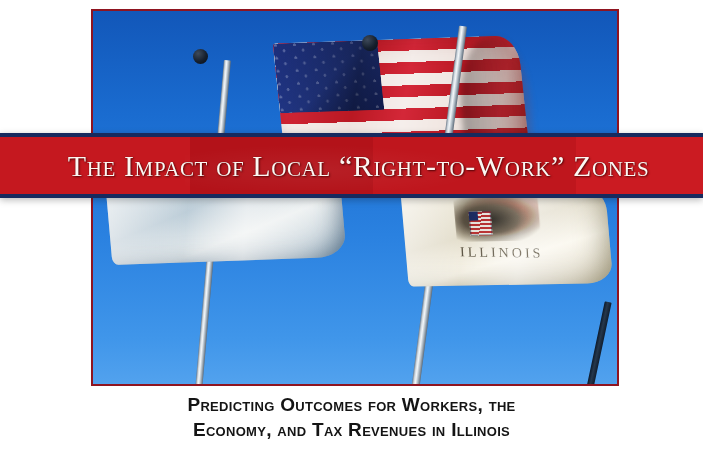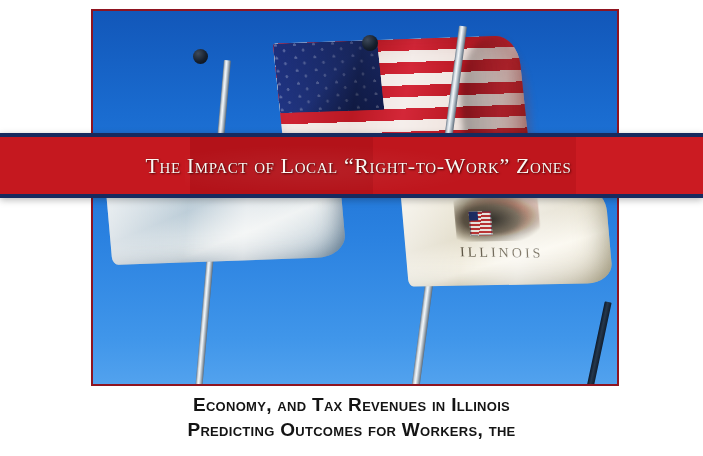--- a/index.html
+++ b/index.html
@@ -239,21 +239,21 @@
     background: radial-gradient(ellipse at 40% 60%, rgba(255,255,255,.06) 0%, transparent 62%);
     pointer-events: none;
   }
   #title-text {
     position: relative;
     z-index: 2;
     width: 100%;
     text-align: center;
     color: #fdf7f2;
     font-family: "Liberation Serif", serif;
-    font-size: 22px;
+    font-size: 30px;
     font-variant: small-caps;
     font-weight: 400;
     letter-spacing: .6px;
     white-space: nowrap;
     text-shadow: 1px 1px 2px rgba(70,0,4,.85), 0 0 1px rgba(0,0,0,.5);
     padding-left: 14px;
   }
 
   
   #subtitle {
@@ -307,17 +307,17 @@
 
     <div class="pole" id="pole-stub"></div>
   </div>
 
   <div id="title-banner">
     <div class="ghost"></div>
     <div id="title-text">The Impact of Local “Right-to-Work” Zones</div>
   </div>
 
   <div id="subtitle">
+    <span class="line">Predicting Outcomes for Workers, the</span>
     <span class="line">Economy, and Tax Revenues in Illinois</span>
-    <span class="line">Predicting Outcomes for Workers, the</span>
   </div>
 
 </div>
 
 </body></html>

